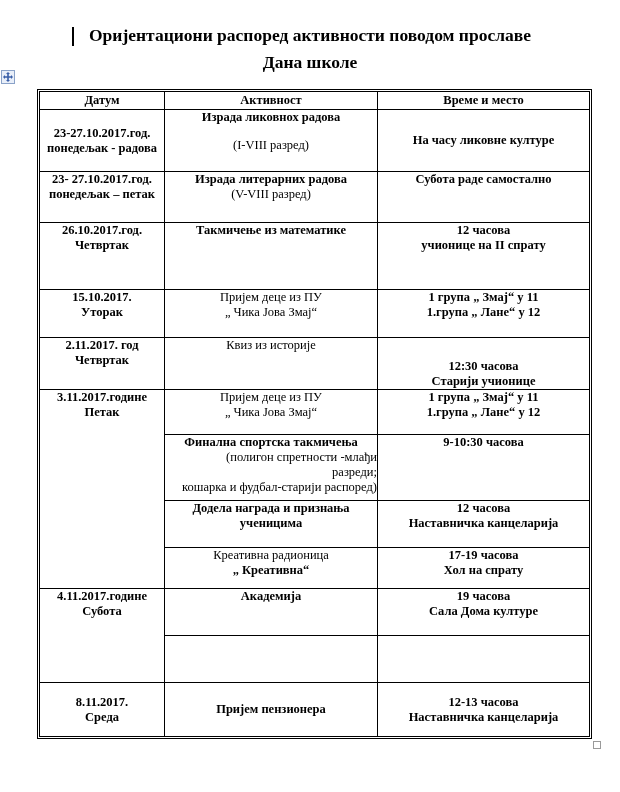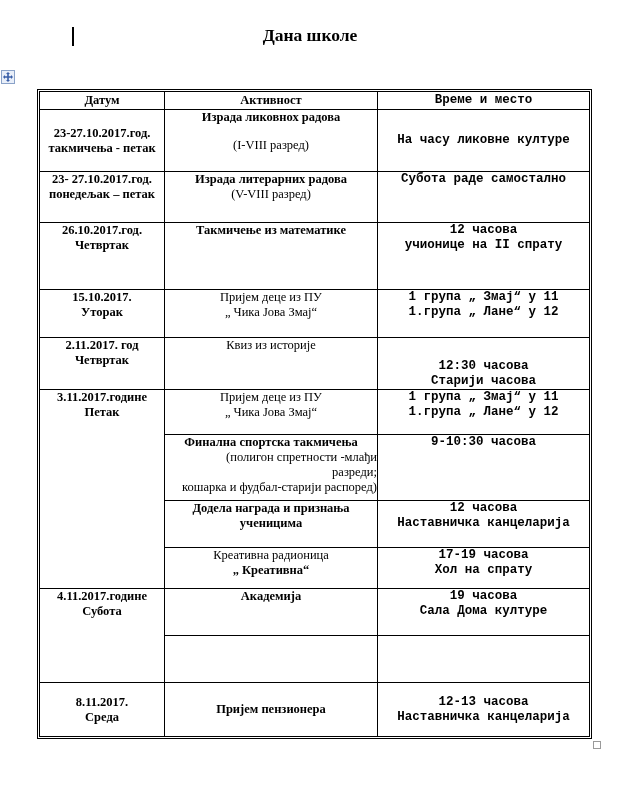--- a/index.html
+++ b/index.html
@@ -29,21 +29,21 @@
   table.sched {
     position:absolute; left:37px; top:89px; width:554px;
     border:3px double #000; border-collapse:separate; border-spacing:0;
     table-layout:fixed;
   }
   .sched th, .sched td {
     border-right:1px solid #000; border-bottom:1px solid #000;
     padding:0; margin:0; vertical-align:top; overflow:hidden;
     font-size:12.5px; line-height:15px; font-weight:bold; text-align:center;
   }
-  .sched th:last-child, .sched td:last-child { border-right:none;font-family:Liberation Mono, monospace; }
+  .sched th:last-child, .sched td:last-child { border-right:none; }
   .sched tr:last-child td { border-bottom:none; }
   .sched th { vertical-align:middle;margin-top:8px; }
 
   .vmid { vertical-align:middle !important; }
   .vbot { vertical-align:bottom !important; }
   .rg   { font-weight:normal; }
   .left { text-align:right; }
   .pt1{padding-top:1px}.pt2{padding-top:2px}.pt3{padding-top:3px}
   .pt12{padding-top:12px}.pt16{padding-top:16px}.pt46{padding-top:46px}
   .pb2{padding-bottom:2px}
@@ -51,20 +51,21 @@
   .pl2{padding-left:2px}.pl45{padding-left:45px}
 </style>
 </head>
 <body>
 
 <div class="page">
 
   <div class="caret"></div>
 
   <div class="doc-title">
+    <div>Оријентациони распоред активности поводом прославе</div>
     <div>Дана школе</div>
   </div>
 
   <div class="move-handle">
     <svg width="10" height="10" viewBox="0 0 10 10">
       <path d="M5 0 L7 2 H5.8 V4.2 H8 V3 L10 5 L8 7 V5.8 H5.8 V8 H7 L5 10 L3 8 H4.2 V5.8 H2 V7 L0 5 L2 3 V4.2 H4.2 V2 H3 Z" fill="#3a5fa8"></path>
     </svg>
   </div>
 
   <table class="sched">
@@ -77,21 +78,21 @@
     <tbody>
         <tr style="height:18px">
       <th><span>Датум</span></th>
       <th><span>Активност</span></th>
       <th><span>Време и место</span></th>
     </tr>
 
     <tr style="height:62px">
       <td class="vmid">
         <div>23-27.10.2017.год.</div>
-        <div>такмичења - петак</div>
+        <div>понедељак - радова</div>
       </td>
       <td class="pt2">
         <div>Израда ликовнох радова</div>
         <div class="rg gap13">(I-VIII разред)</div>
       </td>
       <td class="vmid">
         <div>На часу ликовне културе</div>
       </td>
     </tr>
 
@@ -141,21 +142,21 @@
     <tr style="height:52px">
       <td class="pt2">
         <div>2.11.2017. год</div>
         <div>Четвртак</div>
       </td>
       <td class="pt2">
         <div class="rg">Квиз из историје</div>
       </td>
       <td class="vbot pb2">
         <div>12:30 часова</div>
-        <div>Старији часова</div>
+        <div>Старији учионице</div>
       </td>
     </tr>
 
     <tr style="height:45px">
       <td rowspan="4" class="pt46">
         <div>3.11.2017.године</div>
         <div>Петак</div>
       </td>
       <td class="pt2">
         <div class="rg">Пријем деце из ПУ</div>

